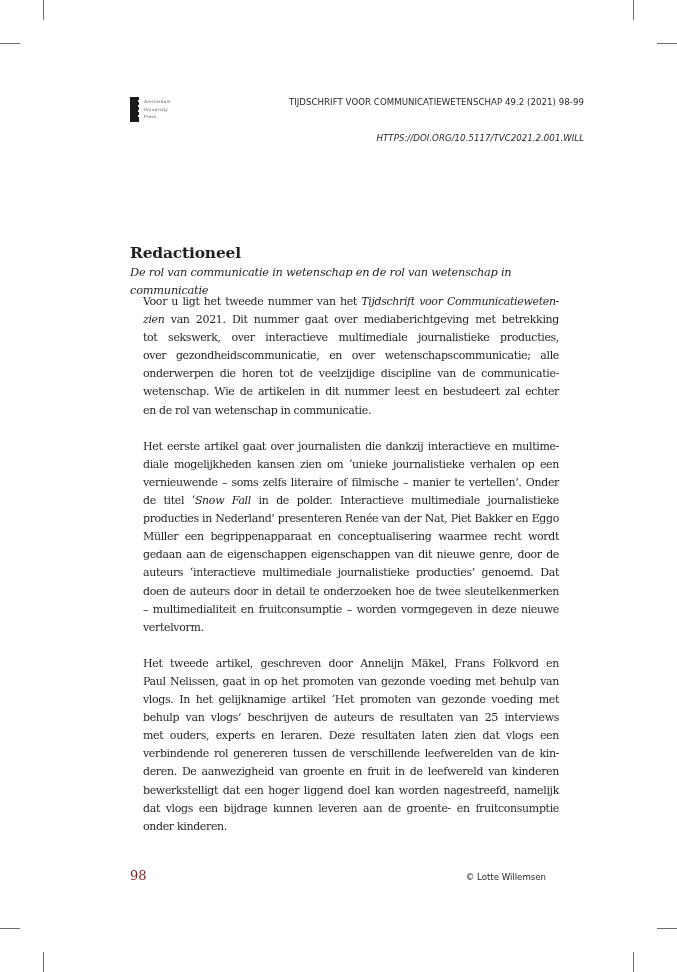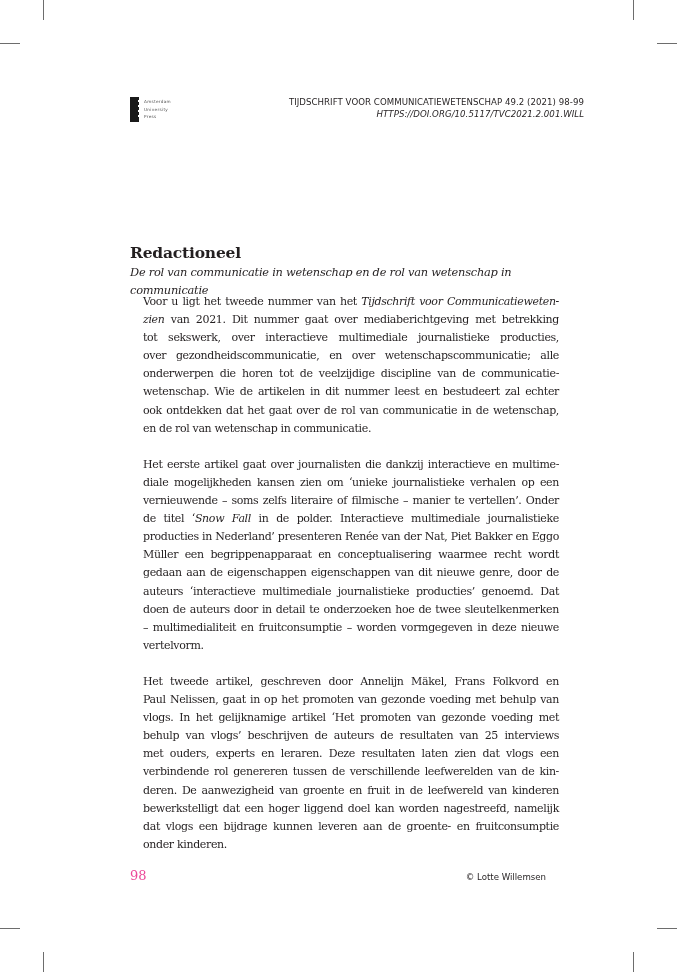--- a/index.html
+++ b/index.html
@@ -67,20 +67,21 @@
       top: 0;
       text-align: right;
       font-family: "DejaVu Sans", sans-serif;
       font-size: 8.6px;
       line-height: 12px;
       color: #231f20;
       letter-spacing: 0.05px;
     }
     .journal .doi {
       font-style: italic;
+      margin-top: 24px;
     }
 
     .title-block {
       position: absolute;
       left: 130px;
       top: 203px;
       width: 420px;
       margin-top: 40px;
     }
     .title {
@@ -132,21 +133,21 @@
       top: 868px;
       width: 416px;
       height: 20px;
     }
     .page-number {
       position: absolute;
       left: 0;
       top: 0;
       font-family: "DejaVu Serif", serif;
       font-size: 13px;
-      color: #ec4899;
+      color: #7f1d1d;
     }
     .copyright {
       position: absolute;
       right: 0;
       top: 4px;
       font-family: "DejaVu Sans", sans-serif;
       font-size: 8.6px;
       color: #231f20;
     }
   </style>
@@ -191,21 +192,20 @@
 </div>
 
 <div class="body" id="body">
     <div class="para">
       <span class="line"><span>Voor u ligt het tweede nummer van het </span><em>Tijdschrift voor Communicatieweten-</em></span>
       <span class="line"><em>zien</em><span> van 2021. Dit nummer gaat over mediaberichtgeving met betrekking</span></span>
       <span class="line"><span>tot sekswerk, over interactieve multimediale journalistieke producties,</span></span>
       <span class="line"><span>over gezondheidscommunicatie, en over wetenschapscommunicatie; alle</span></span>
       <span class="line"><span>onderwerpen die horen tot de veelzijdige discipline van de communicatie-</span></span>
       <span class="line"><span>wetenschap. Wie de artikelen in dit nummer leest en bestudeert zal echter</span></span>
-      <span class="line"><span>ook ontdekken dat het gaat over de rol van communicatie in de wetenschap,</span></span>
       <span class="line last"><span>en de rol van wetenschap in communicatie.</span></span>
     </div>
     <div class="para">
       <span class="line"><span>Het eerste artikel gaat over journalisten die dankzij interactieve en multime-</span></span>
       <span class="line"><span>diale mogelijkheden kansen zien om ‘unieke journalistieke verhalen op een</span></span>
       <span class="line"><span>vernieuwende – soms zelfs literaire of filmische – manier te vertellen’. Onder</span></span>
       <span class="line"><span>de titel ‘</span><em>Snow Fall</em><span> in de polder. Interactieve multimediale journalistieke</span></span>
       <span class="line"><span>producties in Nederland’ presenteren Renée van der Nat, Piet Bakker en Eggo</span></span>
       <span class="line"><span>Müller een begrippenapparaat en conceptualisering waarmee recht wordt</span></span>
       <span class="line"><span>gedaan aan de eigenschappen eigenschappen van dit nieuwe genre, door de</span></span>

